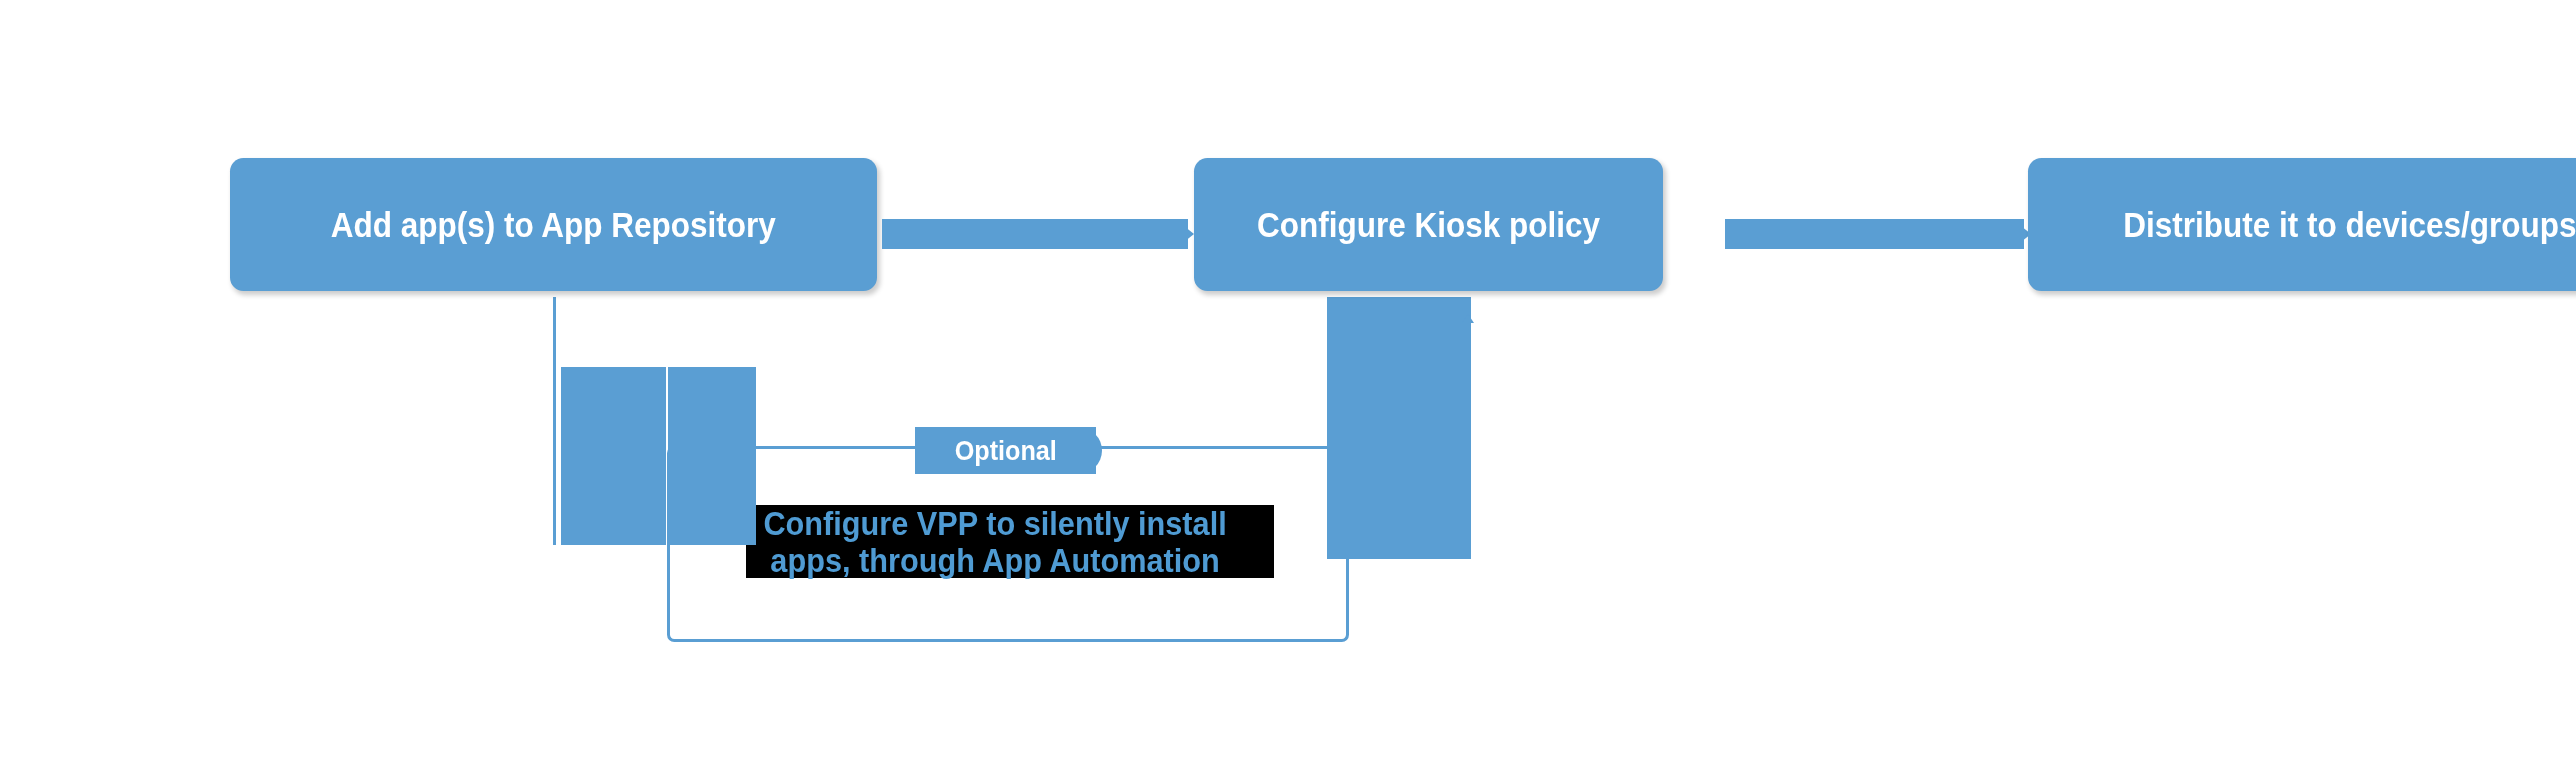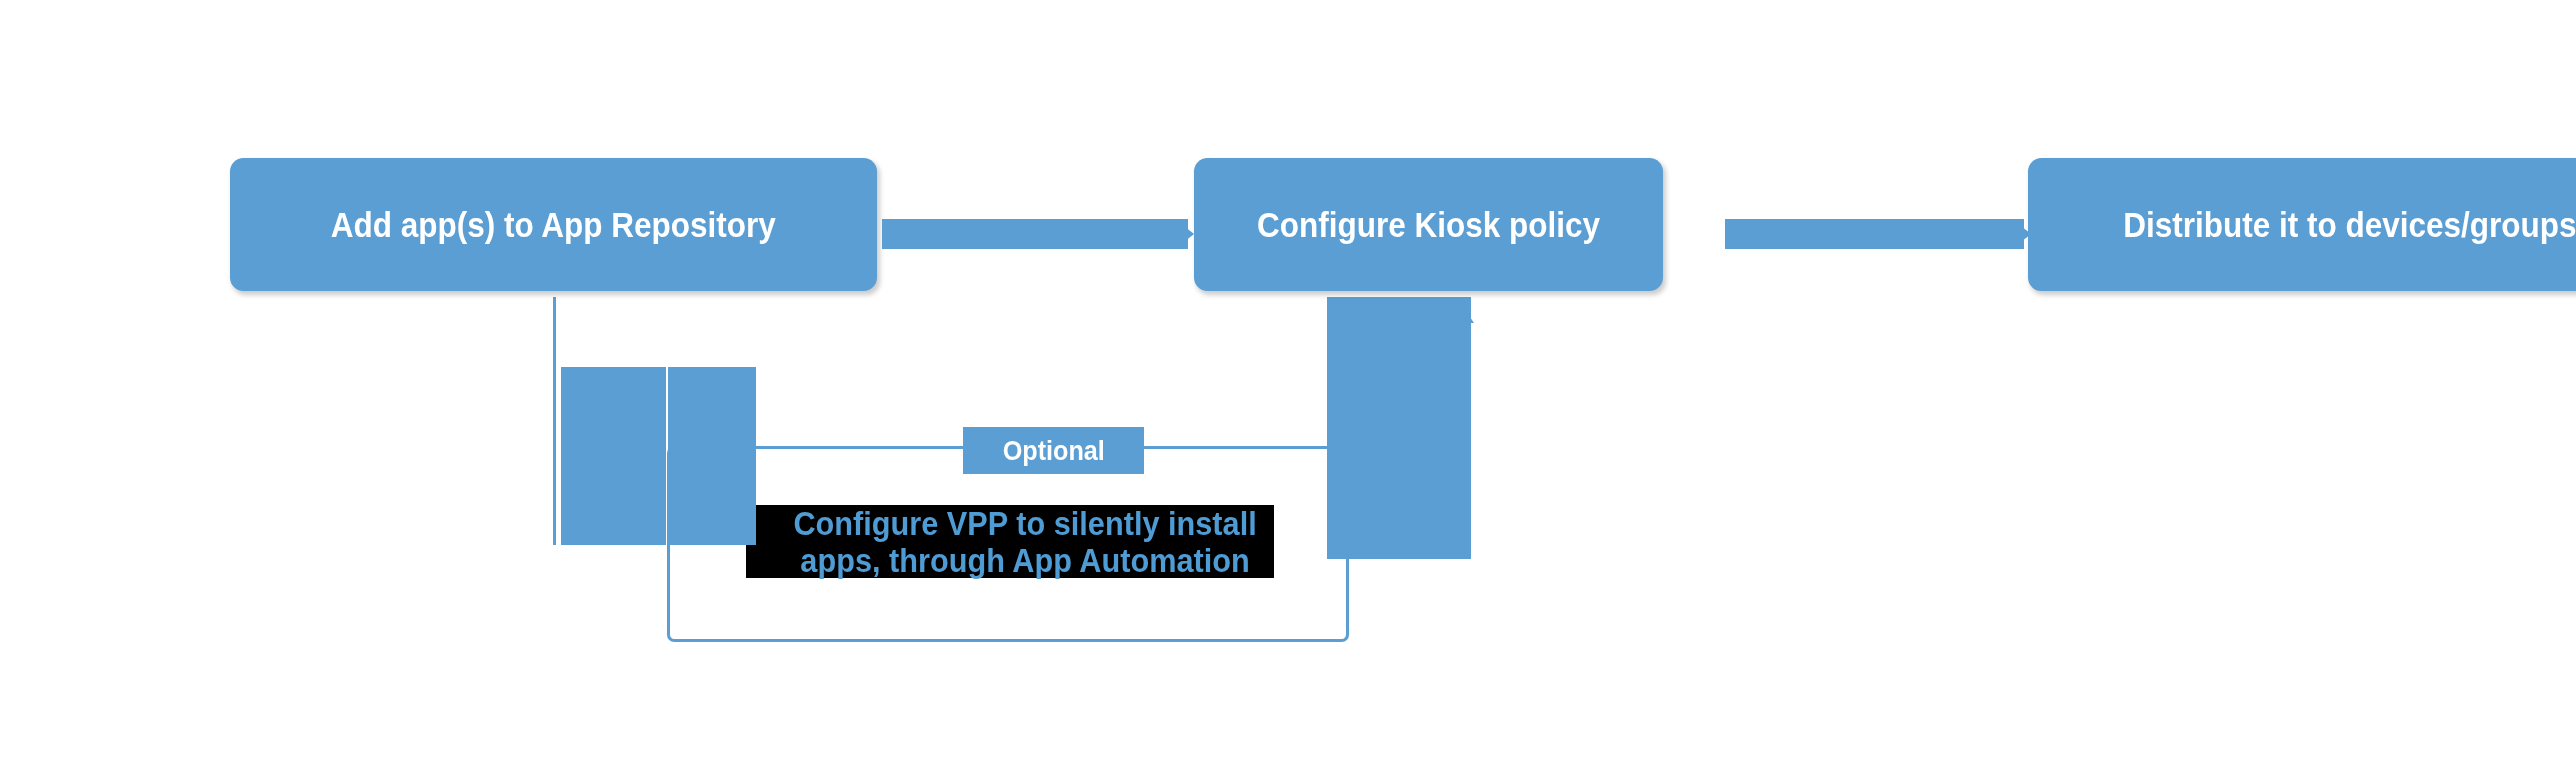--- a/index.html
+++ b/index.html
@@ -35,26 +35,26 @@
     border-left:6.7px solid transparent;border-right:6.7px solid transparent;
     border-bottom:9.3px solid var(--blue);
   }
   .stub{background:var(--blue);z-index:3;}
   .optional-outline{
     border:3.6px solid var(--blue);border-radius:7.2px;background:transparent;
     box-sizing:border-box;z-index:1;
   }
   .badge{
     background:var(--blue);z-index:4;display:flex;align-items:center;justify-content:center;
-    color:var(--white);font-weight:bold;font-size:28px;margin-left:48px;
+    color:var(--white);font-weight:bold;font-size:28px;
   }
   .badge-circle{background:var(--blue);border-radius:50%;z-index:4;}
   .darkbox{
     background:var(--black);z-index:2;display:flex;flex-direction:column;
-    align-items:flex-end;justify-content:center;text-align:center;
+    align-items:flex-start;justify-content:center;text-align:center;
     color:var(--textblue);font-weight:bold;font-size:33px;line-height:37px;
   }
 </style>
 </head>
 <body>
 
 <div class="abs node blue" style="left:230px;top:158px;width:647px;height:133px;">
   <span class="cond">Add app(s) to App Repository</span>
 </div>
 

